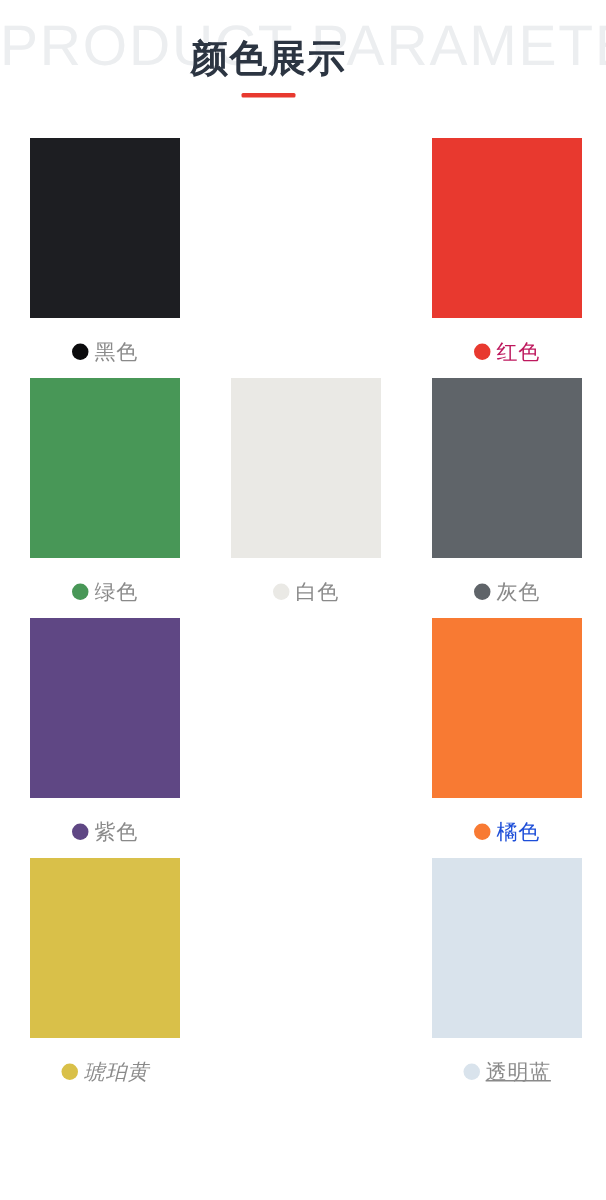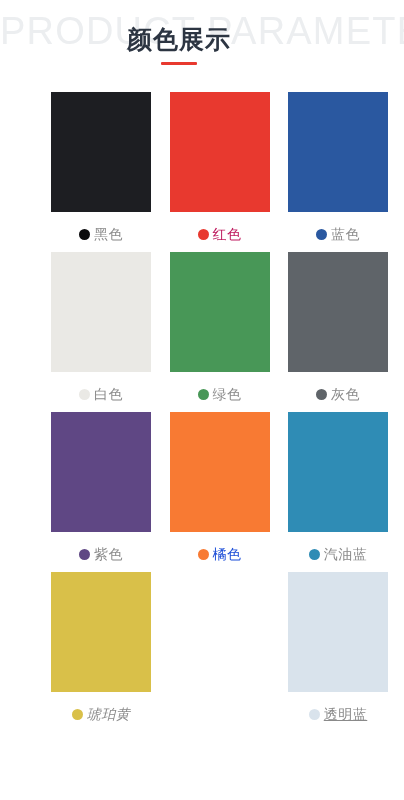--- a/index.html
+++ b/index.html
@@ -68,24 +68,23 @@
   
   .grid {
     position: relative;
     width: 404px;
     padding: 0;
     box-sizing: border-box;
   }
   .row {
     display: flex;
     justify-content: space-between;
-    padding: 0 16px 0 9px;
+    padding: 0 16px 0 20px;
     box-sizing: border-box;
     margin-bottom: 8px;
-    margin-left: 42px;
   }
   .cell {
     width: 100px;
     display: flex;
     flex-direction: column;
     align-items: center;
   }
   .swatch {
     width: 100px;
     height: 120px;
@@ -138,44 +137,37 @@
             <span class="caption-label" style="color: rgb(138, 138, 138);">黑色</span>
           </div>
         </div>
         <div class="cell">
           <div class="swatch" style="background: rgb(232, 57, 47);"></div>
           <div class="caption">
             <span class="dot" style="background: rgb(232, 57, 47);"></span>
             <span class="caption-label" style="color: #be185d;">红色</span>
           </div>
         </div>
-        <div class="cell">
-          <div class="swatch" style="background: rgb(42, 88, 160);"></div>
-          <div class="caption">
-            <span class="dot" style="background: rgb(42, 88, 160);"></span>
-            <span class="caption-label" style="color: rgb(138, 138, 138);">蓝色</span>
-          </div>
-        </div>
-      </div>
-      <div class="row">
+      </div>
+      <div class="row">
+        <div class="cell">
+          <div class="swatch" style="background: rgb(72, 151, 87);"></div>
+          <div class="caption">
+            <span class="dot" style="background: rgb(72, 151, 87);"></span>
+            <span class="caption-label" style="color: rgb(138, 138, 138);">绿色</span>
+          </div>
+        </div>
         <div class="cell">
           <div class="swatch" style="background: rgb(234, 233, 229);"></div>
           <div class="caption">
             <span class="dot" style="background: rgb(234, 233, 229);"></span>
             <span class="caption-label" style="color: rgb(138, 138, 138);">白色</span>
           </div>
         </div>
         <div class="cell">
-          <div class="swatch" style="background: rgb(72, 151, 87);"></div>
-          <div class="caption">
-            <span class="dot" style="background: rgb(72, 151, 87);"></span>
-            <span class="caption-label" style="color: rgb(138, 138, 138);">绿色</span>
-          </div>
-        </div>
-        <div class="cell">
           <div class="swatch" style="background: rgb(95, 100, 105);"></div>
           <div class="caption">
             <span class="dot" style="background: rgb(95, 100, 105);"></span>
             <span class="caption-label" style="color: rgb(138, 138, 138);">灰色</span>
           </div>
         </div>
       </div>
       <div class="row">
         <div class="cell">
           <div class="swatch" style="background: rgb(95, 71, 132);"></div>
@@ -184,27 +176,20 @@
             <span class="caption-label" style="color: rgb(138, 138, 138);">紫色</span>
           </div>
         </div>
         <div class="cell">
           <div class="swatch" style="background: rgb(248, 122, 51);"></div>
           <div class="caption">
             <span class="dot" style="background: rgb(248, 122, 51);"></span>
             <span class="caption-label" style="color: #1d4ed8;">橘色</span>
           </div>
         </div>
-        <div class="cell">
-          <div class="swatch" style="background: rgb(47, 140, 181);"></div>
-          <div class="caption">
-            <span class="dot" style="background: rgb(47, 140, 181);"></span>
-            <span class="caption-label" style="color: rgb(138, 138, 138);">汽油蓝</span>
-          </div>
-        </div>
       </div>
       <div class="row">
         <div class="cell">
           <div class="swatch" style="background: rgb(217, 192, 73);"></div>
           <div class="caption">
             <span class="dot" style="background: rgb(217, 192, 73);"></span>
             <span class="caption-label" style="color: rgb(138, 138, 138); font-style: italic;">琥珀黄</span>
           </div>
         </div>
         <div class="cell">

